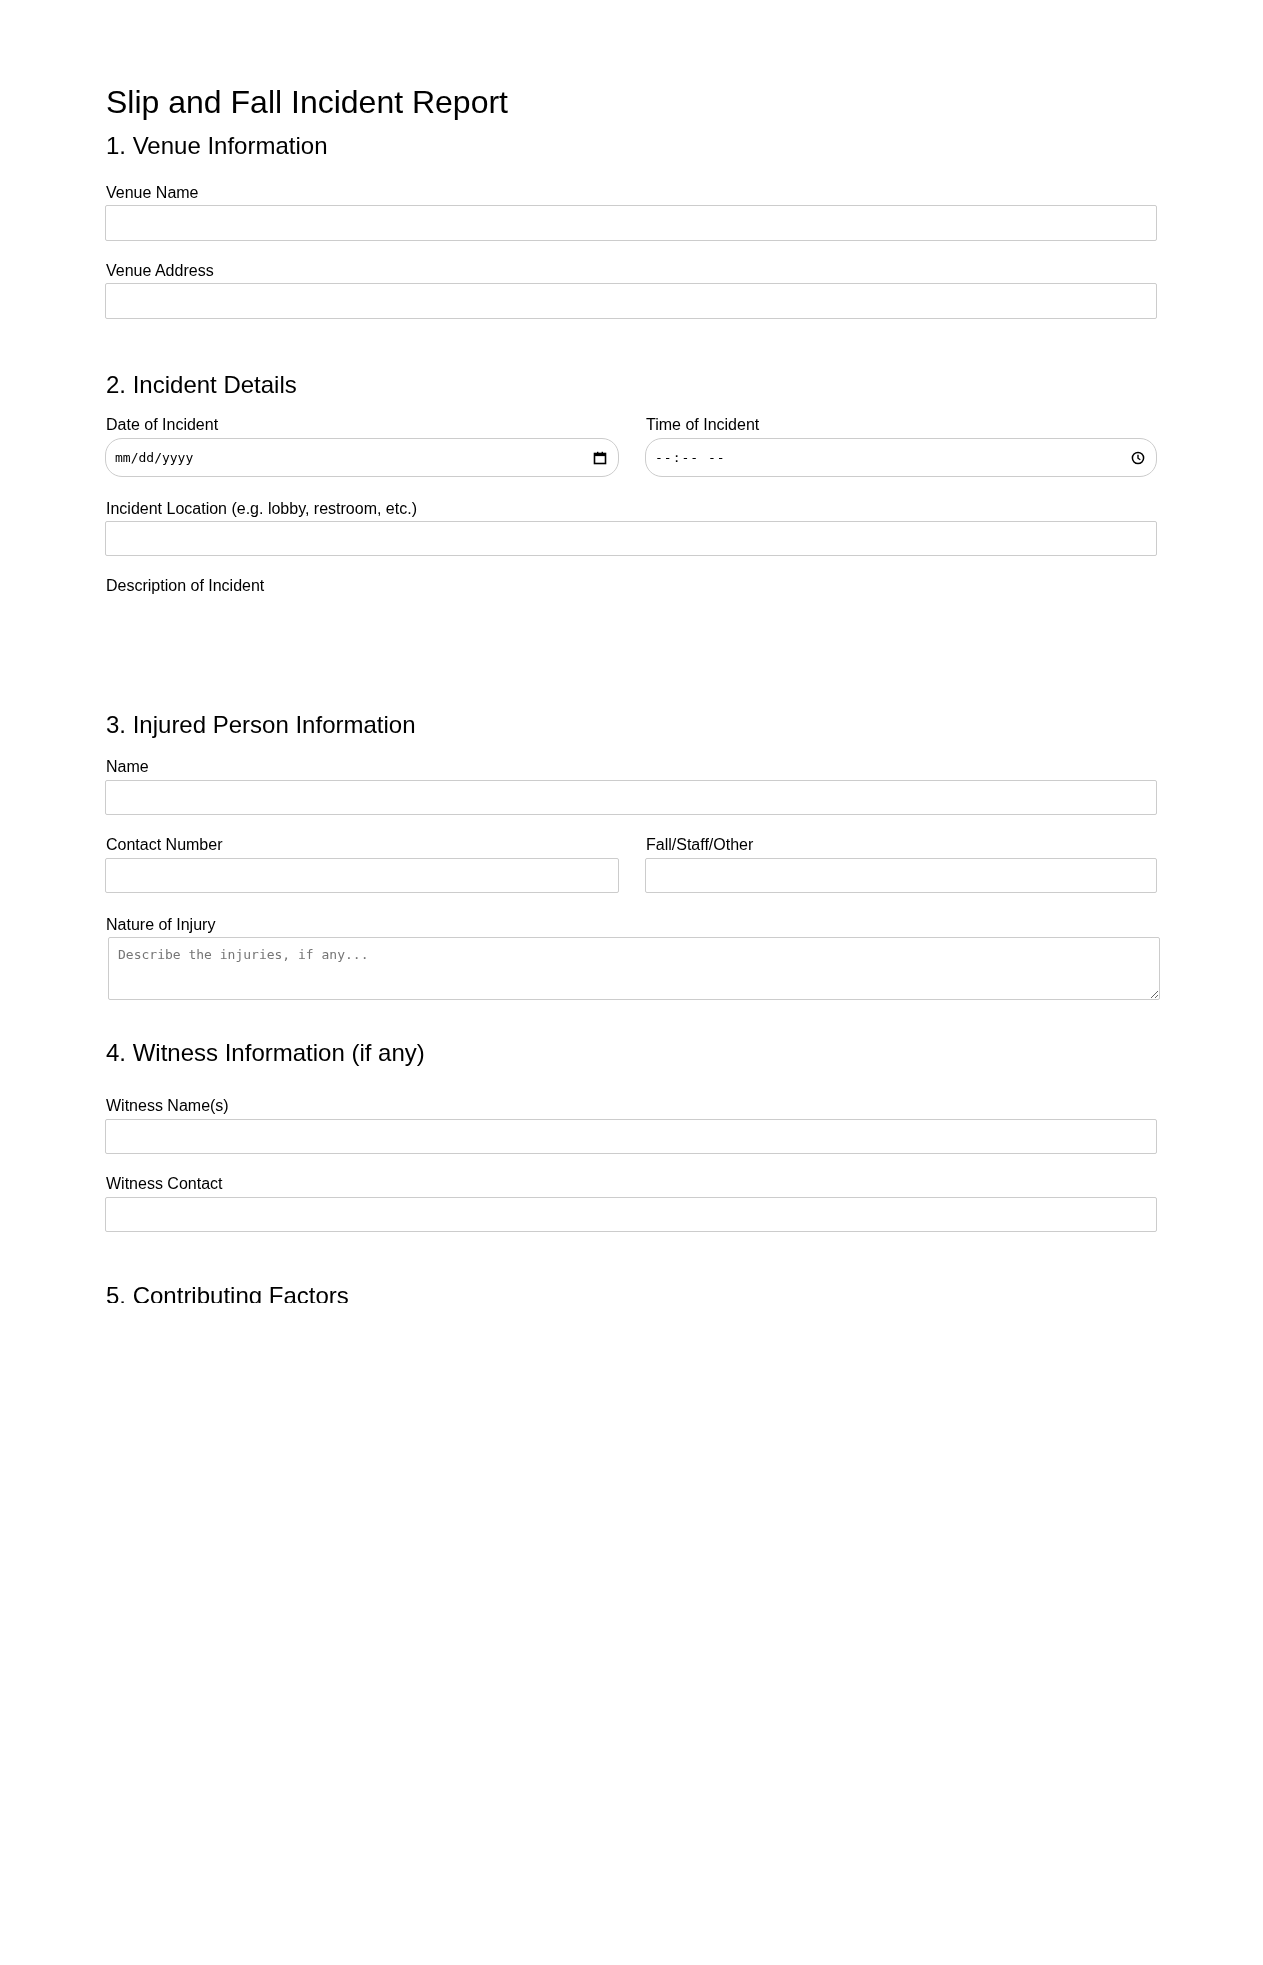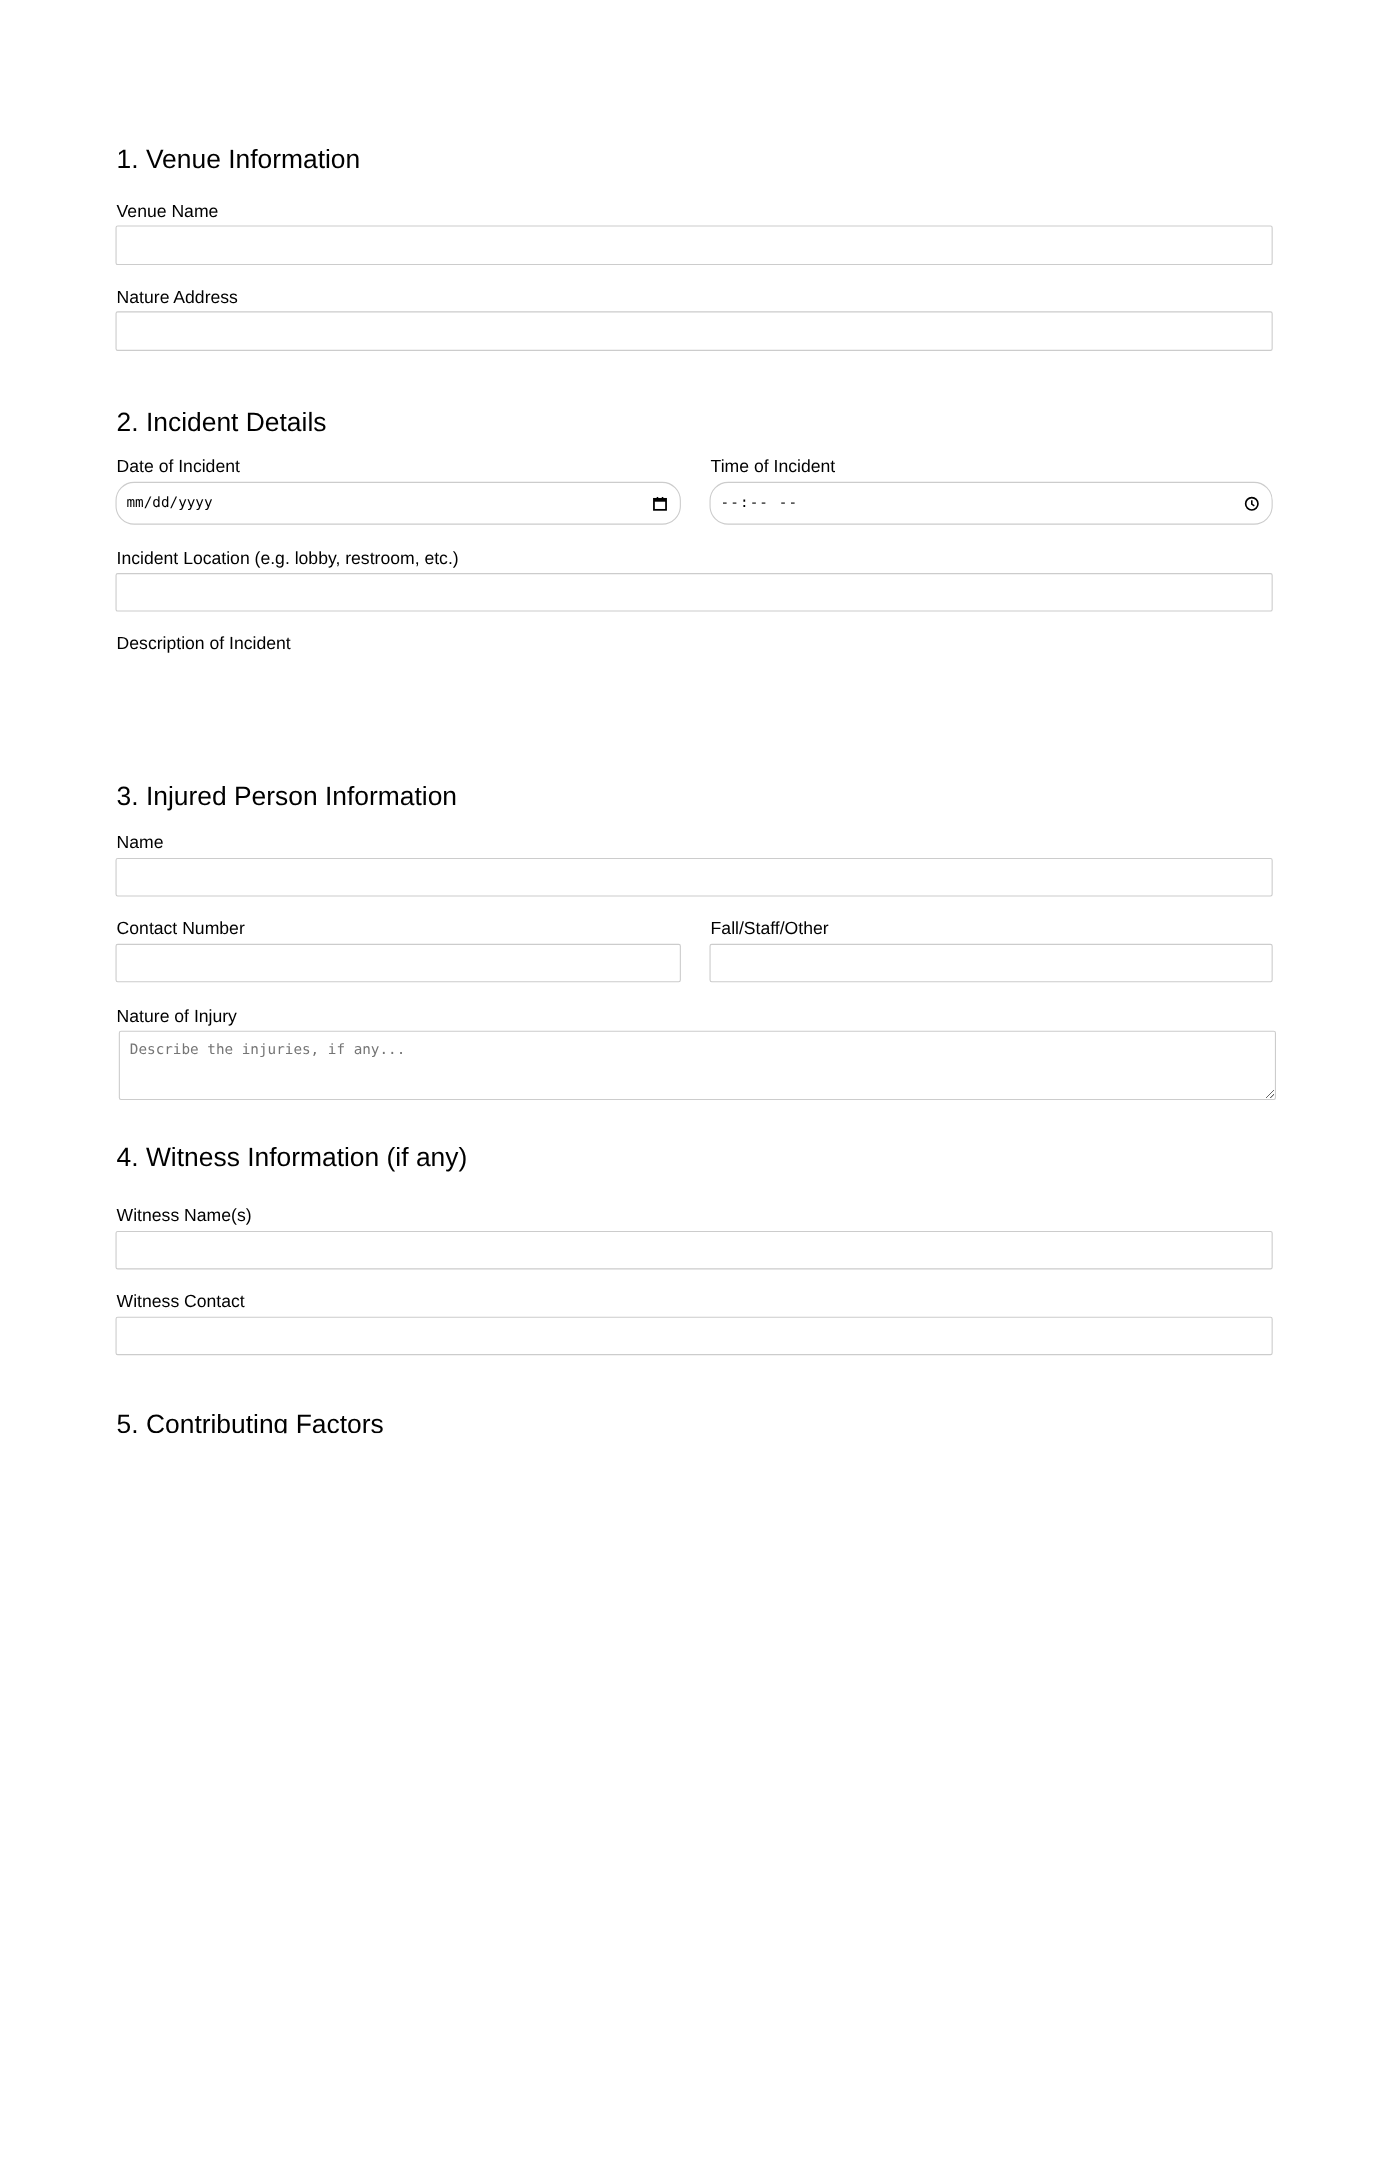--- a/index.html
+++ b/index.html
@@ -16,27 +16,28 @@
   textarea.field::placeholder { color: #757575; }
   .fake-input { display: flex; align-items: center; justify-content: space-between; padding: 0 10px 0 9px; border-radius: 17px; }
   .mono { font-family: "DejaVu Sans Mono", "Liberation Mono", monospace; font-size: 13px; color: #000; }
   .icon { width: 16px; height: 16px; display: inline-flex; align-items: center; justify-content: center; }
 </style>
 </head>
 <body>
 
 <div class="clip">
 
+  <h1 class="title abs">Slip and Fall Incident Report</h1>
 
   <h2 class="section abs" style="top:132px;">1. Venue Information</h2>
 
   <label class="lbl abs" style="left:106px; top:183px;">Venue Name</label>
   <input class="field abs" style="left: 105px; top: 205px; width: 1052px; height: 36px;" type="text" placeholder="">
 
-  <label class="lbl abs" style="left:106px; top:261px;">Nature Address</label>
+  <label class="lbl abs" style="left:106px; top:261px;">Venue Address</label>
   <input class="field abs" style="left: 105px; top: 283px; width: 1052px; height: 36px;" type="text" placeholder="">
 
   <h2 class="section abs" style="top:371px;">2. Incident Details</h2>
 
   <label class="lbl abs" style="left:106px; top:415px;text-align:center;">Date of Incident</label>
   <div class="field fake-input abs" style="left:105px; top:438px; width:514px; height:39px;">
     <span class="mono">mm/dd/yyyy</span>
     <span class="icon">
       <svg width="14" height="14" viewBox="0 0 14 14">
           <rect x="1.5" y="2.5" width="11" height="10" fill="none" stroke="#000" stroke-width="1.6"></rect>

